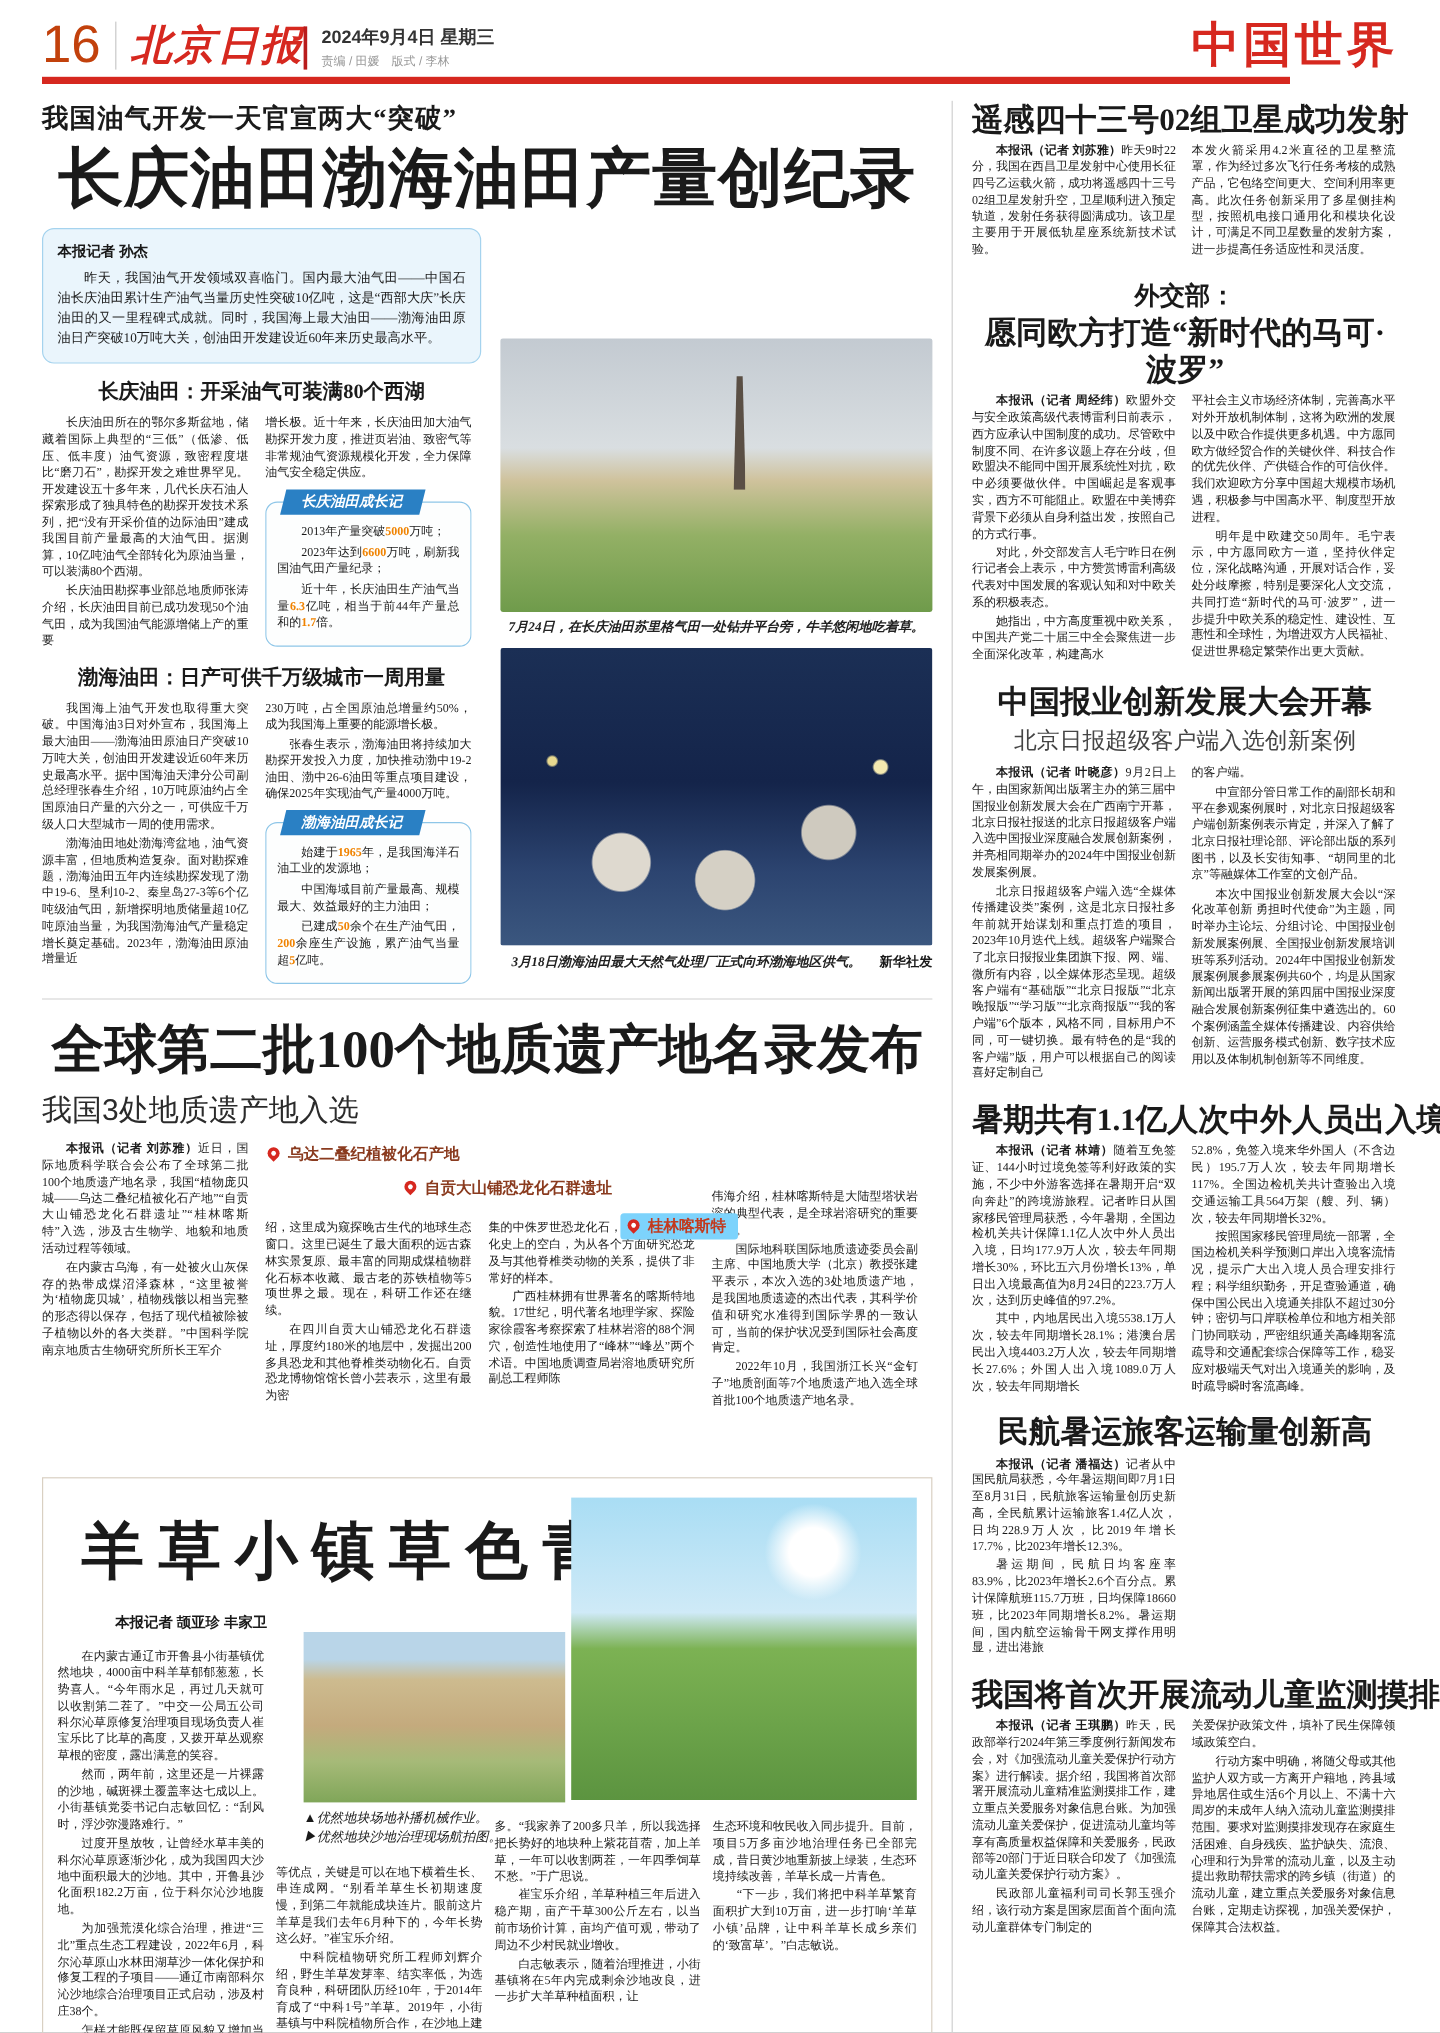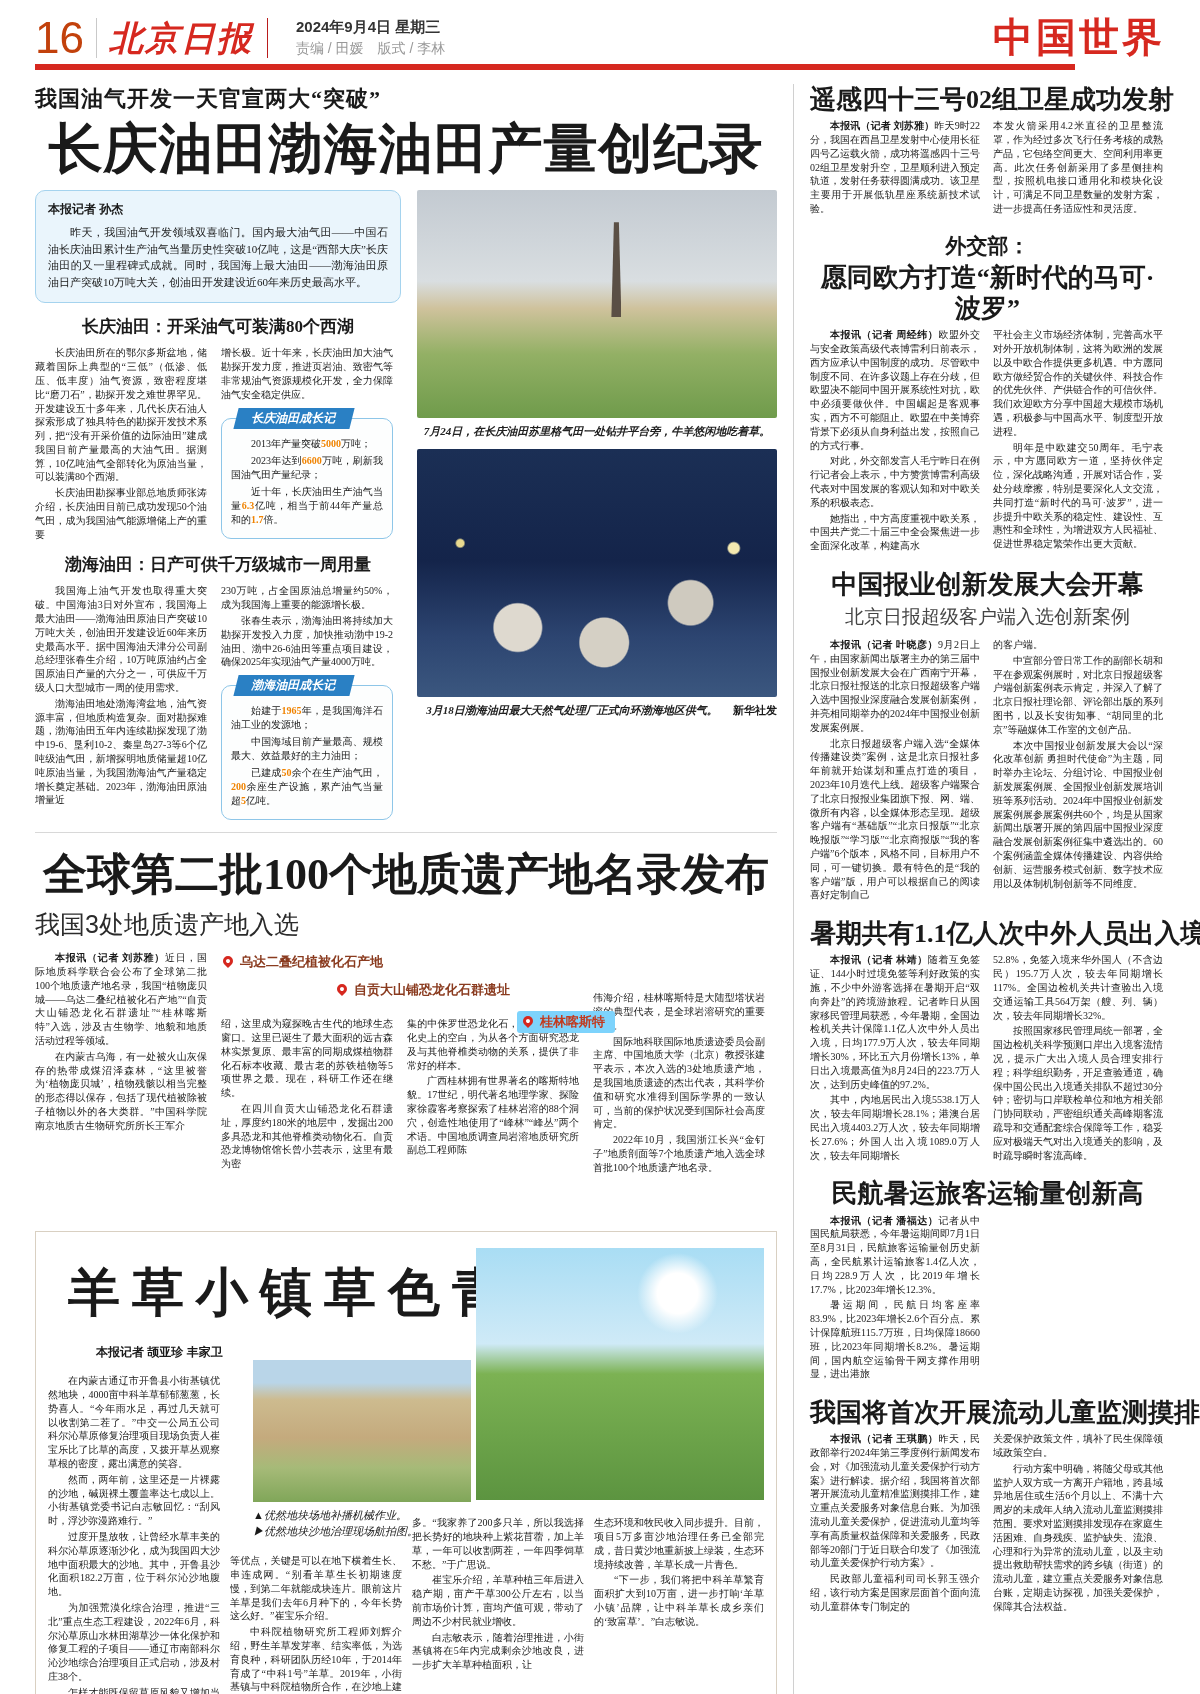--- a/index.html
+++ b/index.html
@@ -7,42 +7,42 @@
   .page {
     width:1200px; height:1694px; background:#ffffff; margin:0 auto;
     position:relative; overflow:hidden;
     font-family:"Liberation Serif", serif; color:#1a1a1a;
   }
   
   .hdr { display:flex; align-items:flex-end; padding:10px 35px 0 35px; height:58px; }
   .hdr-pageno { font-family:"Liberation Sans",sans-serif; font-size:44px; color:#c2410c; font-weight:300; line-height:.9; }
   .hdr-div { width:1px; height:40px; background:#c9c9c9; margin:0 12px; }
   .hdr-logo { font-size:34px; font-weight:bold; font-style:italic; color:#d6281f; letter-spacing:2px; line-height:1; padding-bottom:2px;}
-  .hdr-datebox { margin-left:14px; padding-left:28px; border-left:1px solid #b91c1c; }
+  .hdr-datebox { padding-left:12px; border-left:3px solid #b91c1c; }
   .hdr-date { font-size:15px; font-weight:bold; color:#333; font-family:"Liberation Sans",sans-serif;}
-  .hdr-eds { font-size:14px; color:#999; margin-top:3px; font-family:"Liberation Sans",sans-serif;}
+  .hdr-eds { font-size:10px; color:#999; margin-top:3px; font-family:"Liberation Sans",sans-serif;}
   .hdr-section { margin-left:auto; font-size:40px; font-weight:bold; color:#d6281f; letter-spacing:3px; line-height:1; }
   .hdr-rule { height:6px; background:#d6281f; margin:6px 35px 0 35px; width:1040px; }
 
   
   .content { display:flex; padding:14px 35px 0 35px; gap:16px; }
   .left-region { width:742px; }
   .right-region { width:372px; border-left:1px solid #d0d0d0; padding-left:16px; }
 
   
   p { font-size:10px; line-height:1.38; text-align:justify; text-indent:2em; margin-bottom:2px; }
   .col { width:172px; overflow:hidden; }
   .col.cont p:first-child { text-indent:0; }
   .cols2 { display:flex; gap:14px; }
   .byline { font-weight:bold; font-size:12px; font-family:"Liberation Sans",sans-serif; }
 
   
   .kicker { text-align:left; font-size:22px; font-weight:bold; letter-spacing:1px; margin-bottom:6px; }
   .main-headline { text-align:center; font-size:54px; font-weight:bold; letter-spacing:1px; line-height:1.08; margin-bottom:12px; white-space:nowrap; }
-  .main-body { display:flex; gap:16px; }
+  .main-body { display:flex; gap:16px;align-items:flex-end; }
   .main-text { width:366px; }
   .main-photos { width:360px; }
 
   .lead-box { background:#eaf5fc; border:1px solid #a5d3ee; border-radius:10px; padding:10px 12px; margin-bottom:12px; }
   .lead-box .byline { margin-bottom:6px; }
   .lead-box p { font-size:11px; line-height:1.5; }
 
   .subhead { text-align:center; font-size:17px; font-weight:bold; margin:10px 0 8px; }
 
   .factbox { border:1.5px solid #8ec6e8; border-radius:10px; padding:18px 9px 8px; position:relative; margin-top:16px; background:#fdfefe;}

